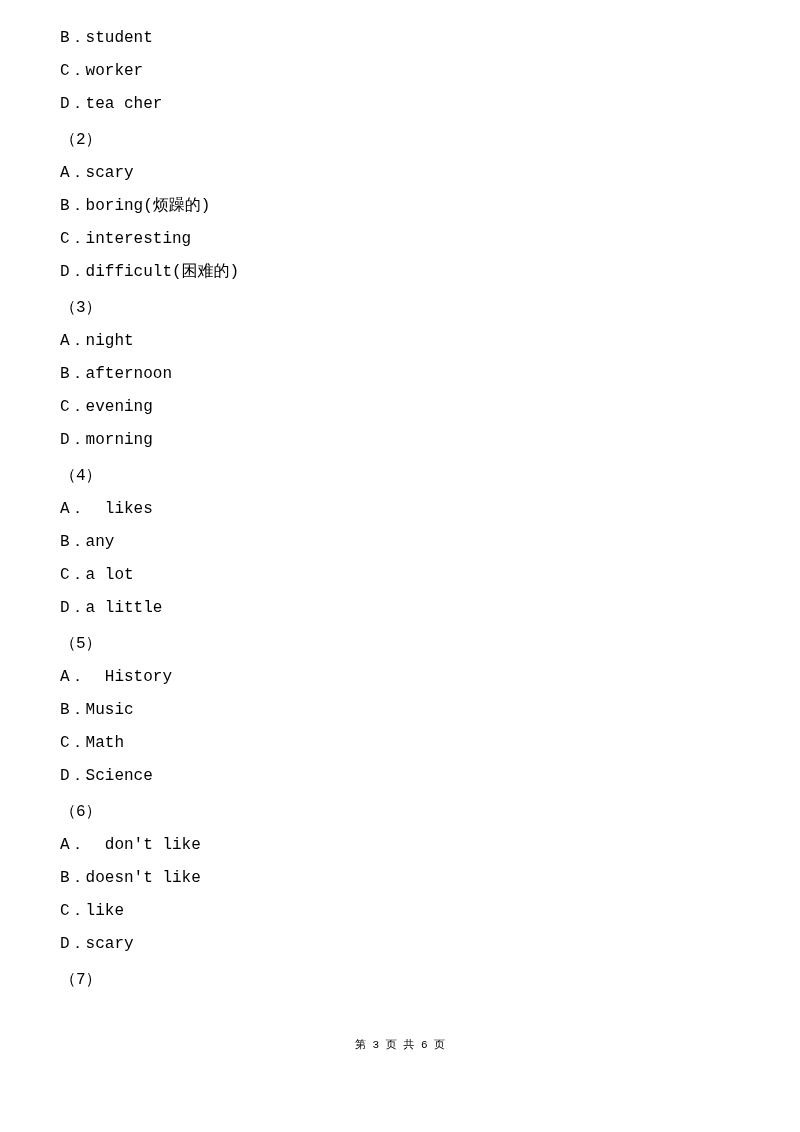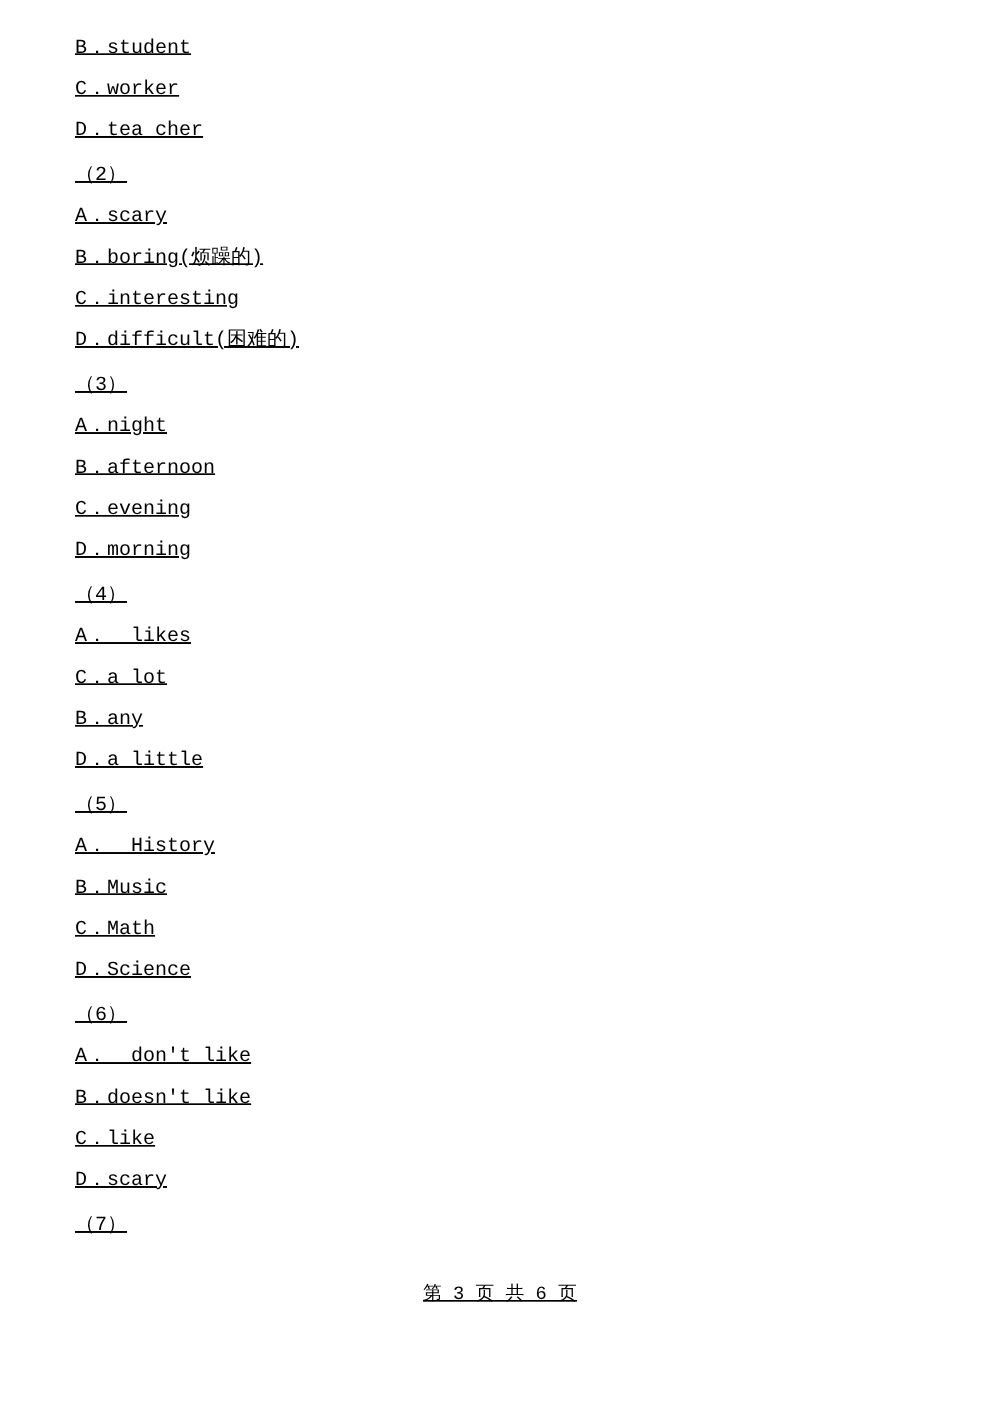--- a/index.html
+++ b/index.html
@@ -1,19 +1,18 @@
 <!DOCTYPE html>
 <html><head>
   <meta charset="utf-8">
   <style>
     * {
       margin: 0;
       padding: 0;
       box-sizing: border-box;
-      text-decoration: underline;
     }
     body {
       background: #ffffff;
       font-family: 'Courier New', Courier, monospace;
       font-size: 16px;
       color: #000000;
       width: 800px;
       min-height: 1132px;
       padding: 20px 60px 40px 60px;
     }
@@ -21,22 +20,22 @@
       line-height: 1.8;
       margin: 4px 0;
       white-space: pre;
     }
     .section-gap {
       margin-top: 8px;
       margin-bottom: 4px;
     }
     .footer {
       text-align: center;
-      margin-top: 30px;
-      font-size: 15px;
+      margin-top: 42px;
+      font-size: 11px;
     }
   </style>
 </head>
 <body>
 
 <div id="content">
     <div class="line">B．student</div>
     <div class="line">C．worker</div>
     <div class="line">D．tea cher</div>
     <div class="line section-gap">（2）</div>
@@ -44,22 +43,22 @@
     <div class="line">B．boring(烦躁的)</div>
     <div class="line">C．interesting</div>
     <div class="line">D．difficult(困难的)</div>
     <div class="line section-gap">（3）</div>
     <div class="line">A．night</div>
     <div class="line">B．afternoon</div>
     <div class="line">C．evening</div>
     <div class="line">D．morning</div>
     <div class="line section-gap">（4）</div>
     <div class="line">A．  likes</div>
+    <div class="line">B．any</div>
     <div class="line">C．a lot</div>
-    <div class="line">B．any</div>
     <div class="line">D．a little</div>
     <div class="line section-gap">（5）</div>
     <div class="line">A．  History</div>
     <div class="line">B．Music</div>
     <div class="line">C．Math</div>
     <div class="line">D．Science</div>
     <div class="line section-gap">（6）</div>
     <div class="line">A．  don't like</div>
     <div class="line">B．doesn't like</div>
     <div class="line">C．like</div>

